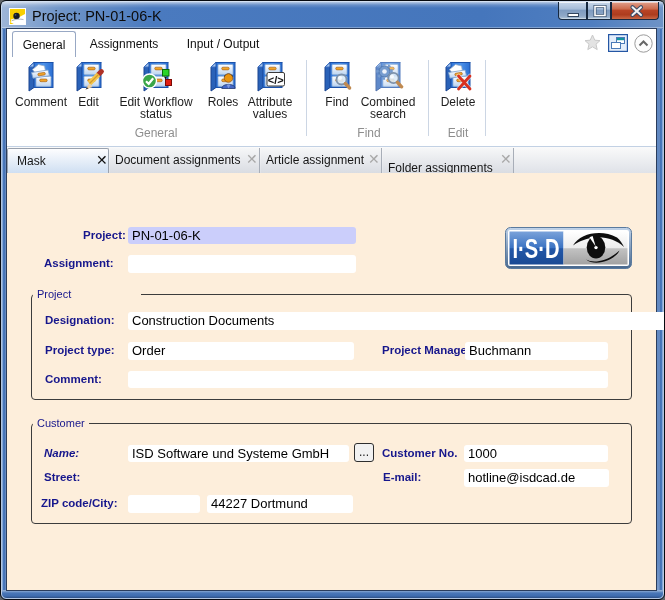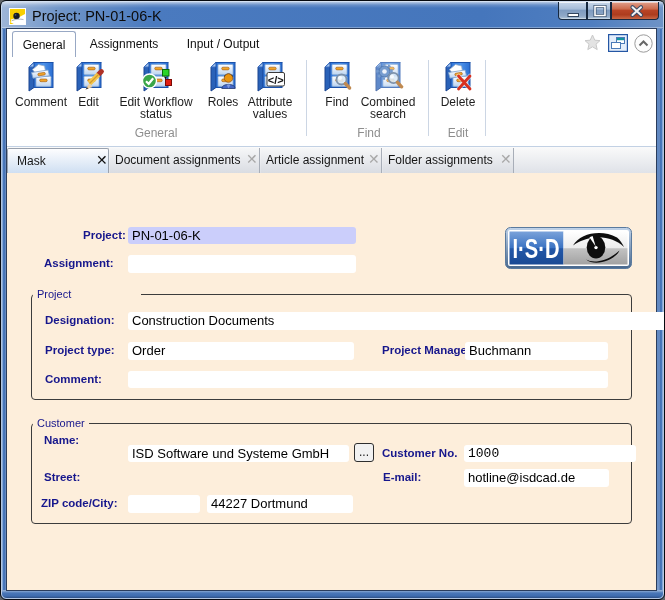--- a/index.html
+++ b/index.html
@@ -231,21 +231,21 @@
         </div>
       <div class="stab" id="stab2" style="left:103px; width:150px; background:linear-gradient(to bottom,#f6f7f8,#d9dce2); border-right:1px solid #a8aeb8;">
           <span class="txt" style="left:5px;">Document assignments</span>
           <span class="x" style="left:136px; color:#a8a8a8;">✕</span>
         </div>
       <div class="stab" id="stab3" style="left:254px; width:121px; background:linear-gradient(to bottom,#f6f7f8,#d9dce2); border-right:1px solid #a8aeb8;">
           <span class="txt" style="left:5px;">Article assignment</span>
           <span class="x" style="left:107px; color:#a8a8a8;">✕</span>
         </div>
       <div class="stab" id="stab4" style="left:376px; width:131px; background:linear-gradient(to bottom,#f6f7f8,#d9dce2); border-right:1px solid #a8aeb8;">
-          <span class="txt" style="left:5px;">Folder assignments</span>
+          <span class="txt" style="left:5px;margin-top:8px;">Folder assignments</span>
           <span class="x" style="left:117px; color:#a8a8a8;">✕</span>
         </div>
     </div>
     <div id="form">
       <div class="flabel" style="left:37px; top:56px;padding-left:39px;">Project:</div>
       <div class="finput" style="left:121px; top:54px; width:228px; height:17px; background:#cbcefb;">PN-01-06-K</div>
       <div class="flabel" style="left:37px; top:84px;">Assignment:</div>
       <div class="finput" style="left:121px; top:82px; width:228px; height:18px;"></div>
       <div id="isdlogo" style="position:absolute; left:498px; top:54px;"><svg width="127" height="42" viewBox="0 0 127 42">
 <defs>
@@ -284,25 +284,25 @@
       <div class="finput" style="left:121px; top:139px; width:576px; height:18px;">Construction Documents</div>
       <div class="flabel" style="left:38px; top:171px;">Project type:</div>
       <div class="finput" style="left:121px; top:169px; width:226px; height:18px;">Order</div>
       <div class="flabel" style="left:375px; top:171px; width:83px; overflow:hidden; white-space:nowrap;">Project Manager:</div>
       <div class="finput" style="left:458px; top:169px; width:143px; height:18px;">Buchmann</div>
       <div class="flabel" style="left:38px; top:200px;">Comment:</div>
       <div class="finput" style="left:121px; top:198px; width:480px; height:17px;"></div>
 
       <div class="groupbox" style="left:24px; top:250px; width:601px; height:101px;"></div>
       <div class="glbl2" style="left:26px; top:244px;">Customer</div>
-      <div class="flabel" style="left:37px; top:261px;">Name:</div>
+      <div class="flabel" style="left:37px; top:274px;font-style:italic;">Name:</div>
       <div class="finput" style="left:121px; top:272px; width:221px; height:17px;">ISD Software und Systeme GmbH</div>
       <div id="dots" style="position:absolute; left:347px; top:270px; width:20px; height:19px; border:1px solid #2e2e2e; border-radius:3px; background:#f1f1f1; font-size:12px; text-align:center; line-height:16px; color:#222;">...</div>
       <div class="flabel" style="left:375px; top:274px;">Customer No.</div>
-      <div class="finput" style="left:457px; top:272px; width:172px; height:17px;font-family:Liberation Mono, monospace;">1000</div>
+      <div class="finput" style="left:457px; top:272px; width:144px; height:17px;">1000</div>
       <div class="flabel" style="left:37px; top:298px;">Street:</div>
       <div class="flabel" style="left:376px; top:298px;">E-mail:</div>
       <div class="finput" style="left:457px; top:296px; width:145px; height:18px;">hotline@isdcad.de</div>
       <div class="flabel" style="left:34px; top:324px;">ZIP code/City:</div>
       <div class="finput" style="left:121px; top:322px; width:72px; height:18px;"></div>
       <div class="finput" style="left:200px; top:322px; width:146px; height:18px;">44227 Dortmund</div>
     </div>
   </div>
 </div>
 

